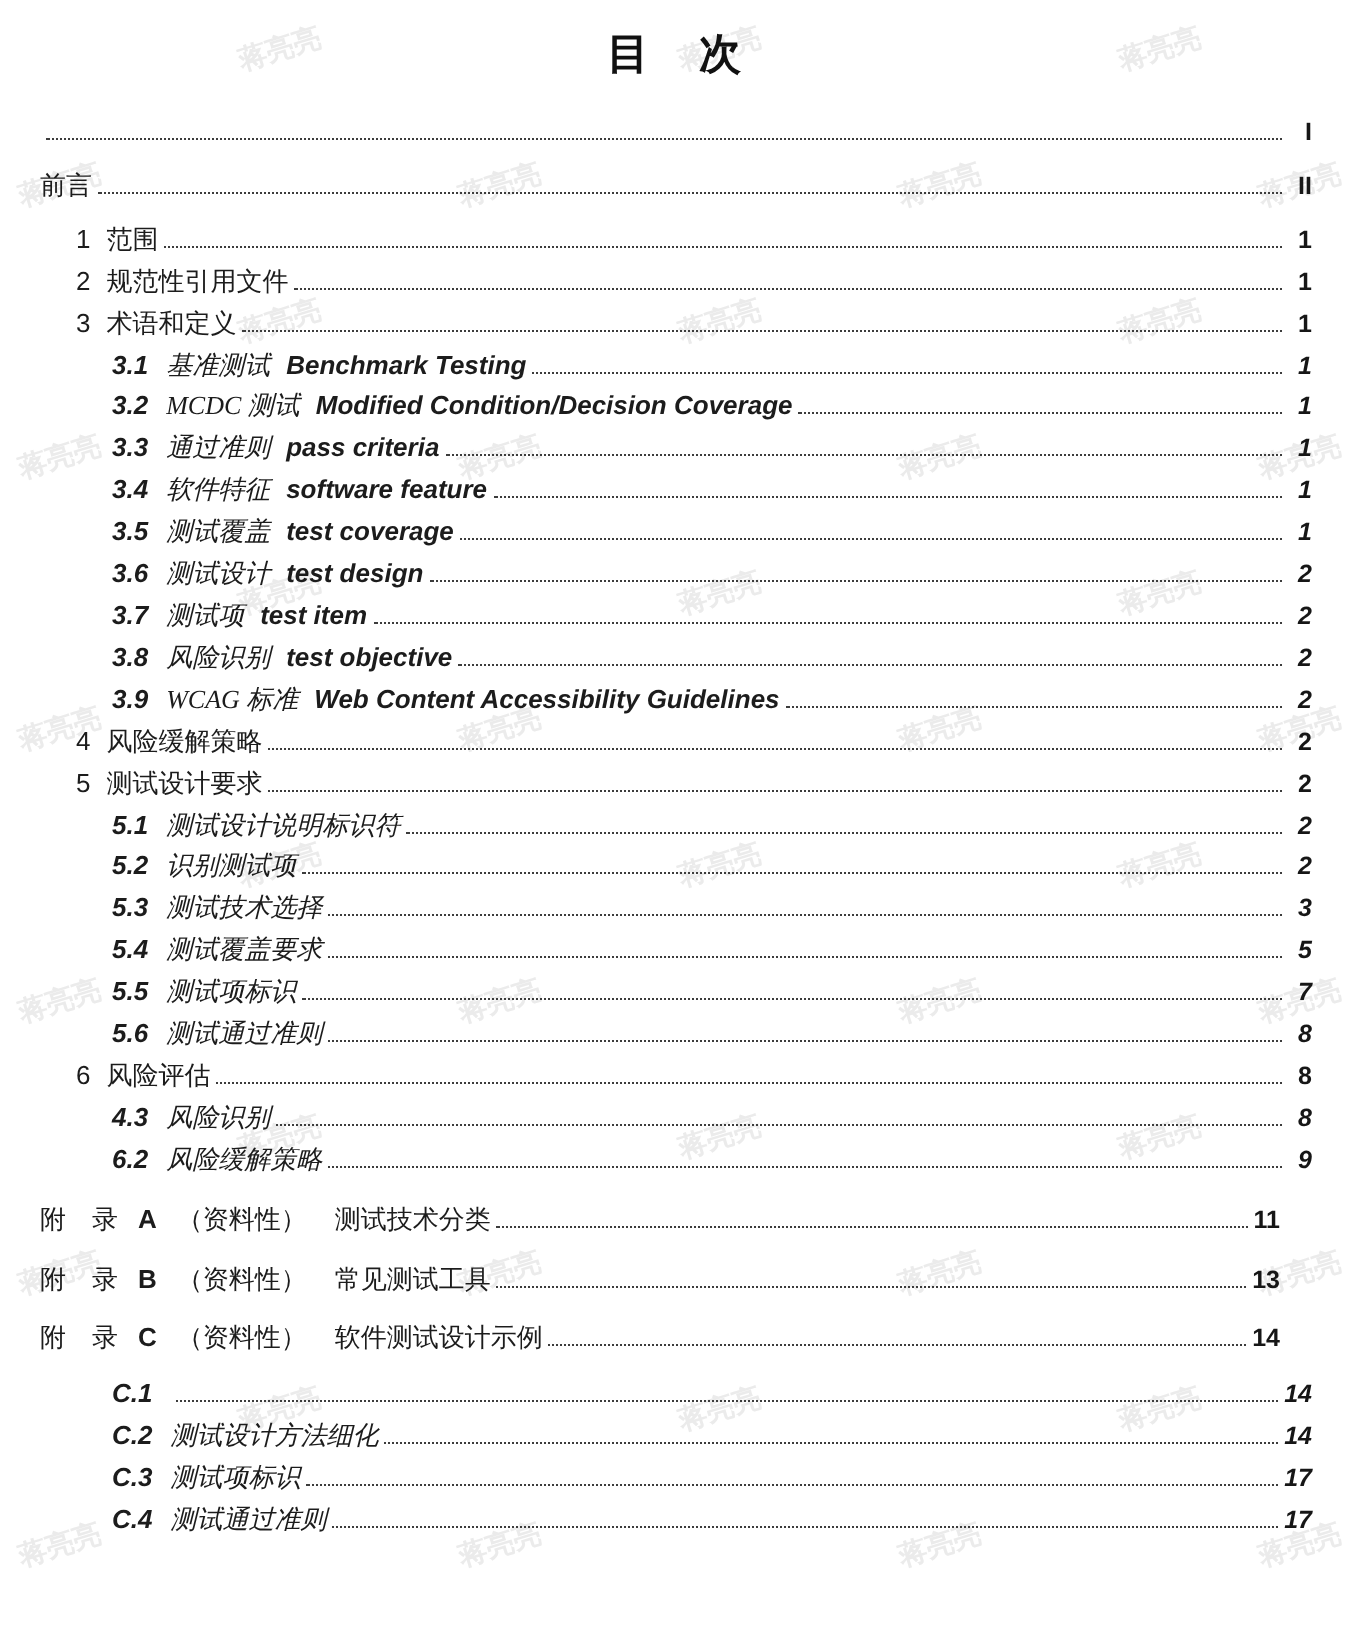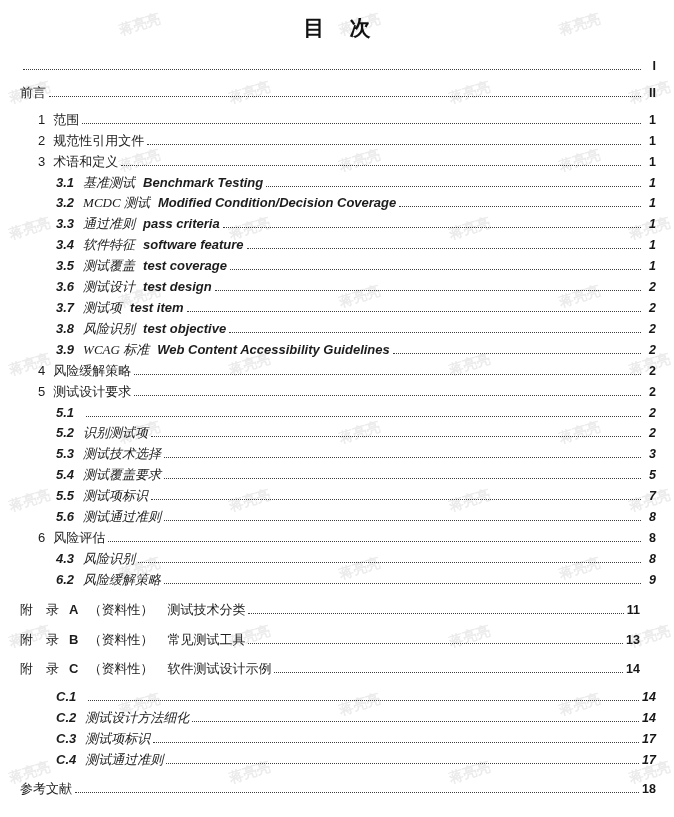--- a/index.html
+++ b/index.html
@@ -240,20 +240,21 @@
     <span class="num">5</span>
 
     <span class="label">测试设计要求</span>
 
     <span class="leader"></span>
     <span class="page-num">2</span>
   </div>
         <div class="row sub">
     <span class="num">5.1</span>
 
+    <span class="label">测试设计说明标识符</span>
 
     <span class="leader"></span>
     <span class="page-num">2</span>
   </div>
         <div class="row sub">
     <span class="num">5.2</span>
 
     <span class="label">识别测试项</span>
 
     <span class="leader"></span>
@@ -366,22 +367,15 @@
     <span class="page-num">17</span>
   </div>
         <div class="row csub">
     <span class="num">C.4</span>
 
     <span class="label">测试通过准则</span>
 
     <span class="leader"></span>
     <span class="page-num">17</span>
   </div>
-        <div class="row back">
-
-    <span class="label">参考文献</span>
-
-    <span class="leader"></span>
-    <span class="page-num">18</span>
-  </div>
       </div>
   </div>
 </div>
 
 </body></html>

